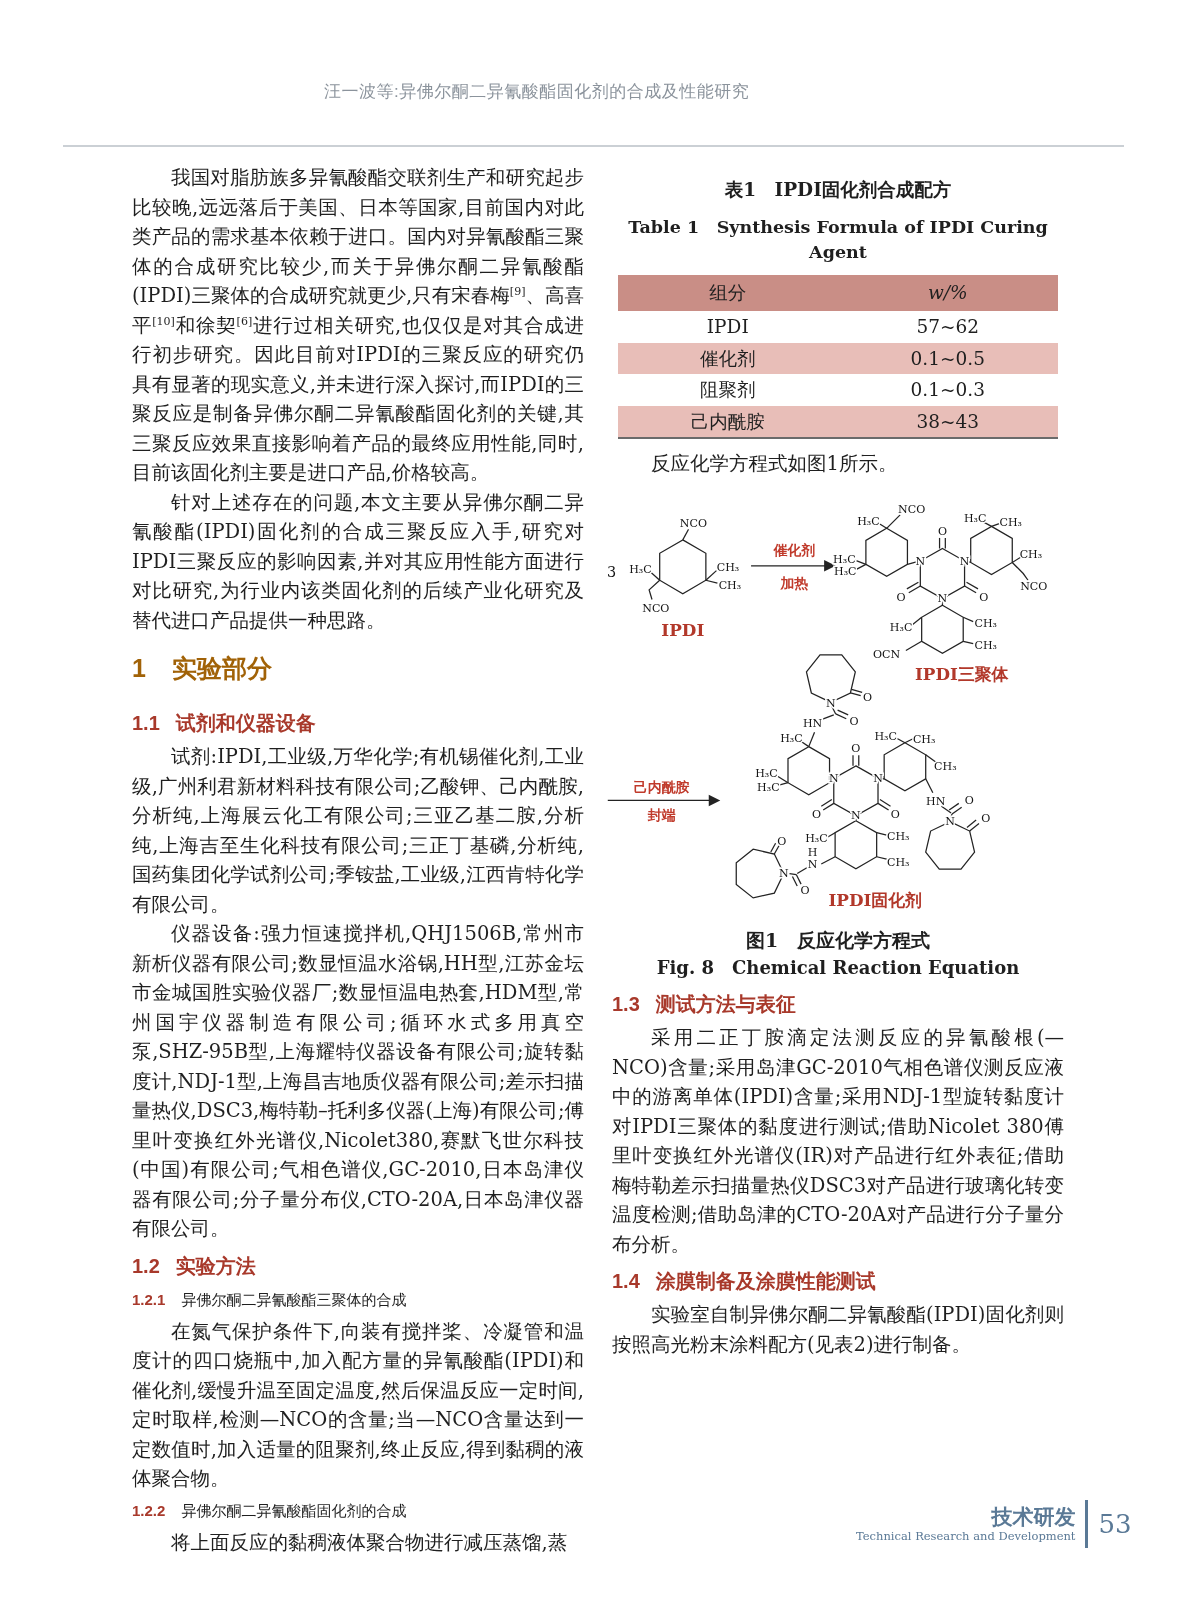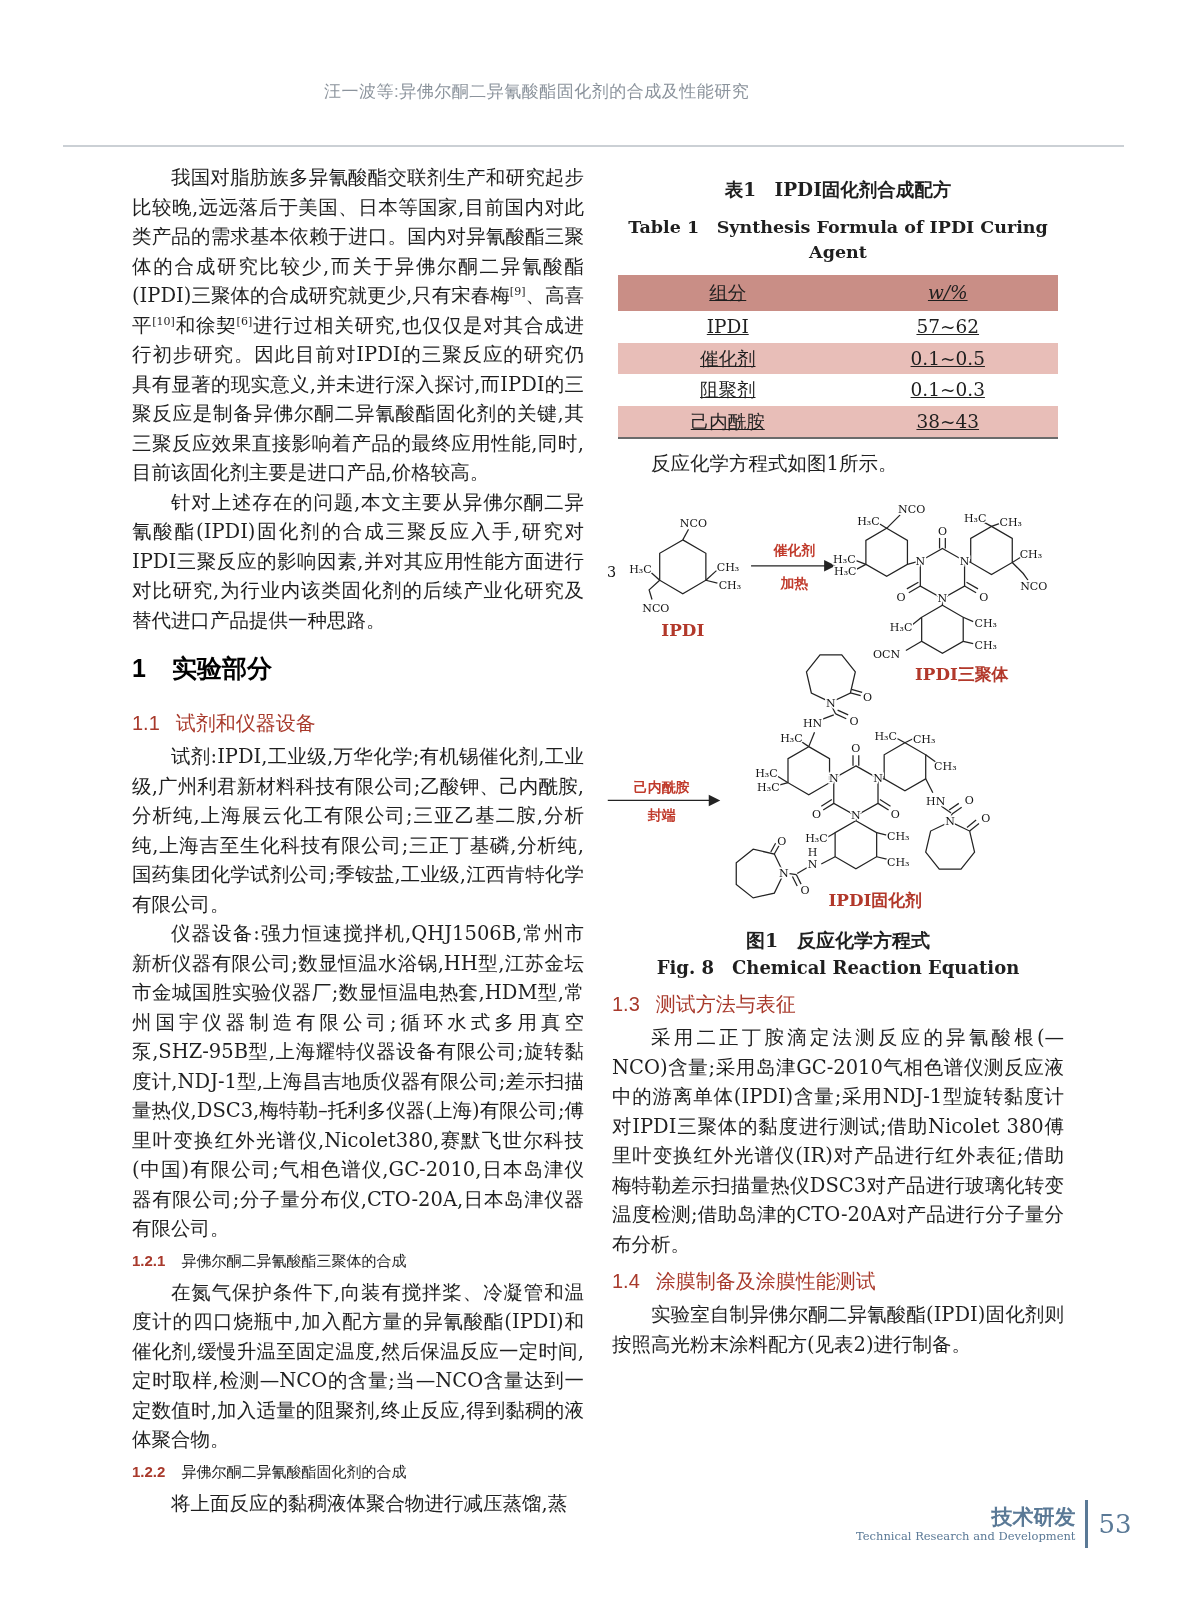--- a/index.html
+++ b/index.html
@@ -14,32 +14,32 @@
   }
   .head-rule{position:absolute;top:145px;left:63px;width:1061px;height:2px;background:#cbd0d5;}
   
   .col{position:absolute;top:163px;width:452px;font-size:19.5px;line-height:29.5px;text-align:justify;}
   .col-left{left:132px;}
   .col-right{left:612px;}
   .para{margin:0;text-indent:2em;}
   sup{font-size:11px;line-height:0;}
   
   .h1{margin:16px 0 23px 0;font-family:"Liberation Sans",sans-serif;font-weight:bold;
-      font-size:25px;color:#000000;text-indent:0;line-height:34px;}
+      font-size:25px;color:#a16207;text-indent:0;line-height:34px;}
   .h1 .num{margin-right:26px;}
-  .h2{margin:7px 0 4px 0;font-family:"Liberation Sans",sans-serif;font-weight:normal;
+  .h2{margin:7px 0 4px 0;font-family:"Liberation Sans",sans-serif;font-weight:bold;
       font-size:20px;color:#a8392b;text-indent:0;line-height:30px;}
   .h2 .num{margin-right:16px;}
   .h3{margin:2px 0;text-indent:0;line-height:30px;font-size:15px;color:#1f1f1f;}
   .h3 .num{font-family:"Liberation Sans",sans-serif;font-weight:bold;color:#a8392b;margin-right:16px;}
   
   .tbl-wrap{margin:14px 0 10px 0;}
   .tbl-title{font-weight:bold;text-align:center;text-indent:0;font-size:18.5px;line-height:26px;margin:12px;}
   .tbl-title-en{font-weight:bold;text-align:center;text-indent:0;font-size:17.5px;line-height:25px;margin:0 0 6px 0;}
-  table.t1{border-collapse:collapse;width:440px;margin:10px auto;font-size:18.5px;border-bottom:2.5px solid #6b6b6b;text-decoration:underline;}
+  table.t1{border-collapse:collapse;width:440px;margin:10px auto;font-size:18.5px;border-bottom:2.5px solid #6b6b6b;}
   table.t1 th{background:#c98e86;font-weight:normal;height:34px;text-align:center;}
   table.t1 th.wcol{font-style:italic;font-family:"DejaVu Serif",serif;}
   table.t1 td{height:29px;text-align:center;}
   table.t1 tr:nth-child(even) td{background:#e8beb8;}
   
   .figure{margin-top:4px;margin-left:-10px;}
   .fig-caption{font-weight:bold;text-align:center;text-indent:0;font-size:19px;line-height:28px;margin:2px 0 0 0;}
   .fig-caption-en{font-weight:bold;text-align:center;text-indent:0;font-size:18px;line-height:27px;margin:0 0 8px 0;}
   .bonds line,.bonds polyline{stroke:#232323;stroke-width:1.3;fill:none;}
   .bonds polygon{stroke:#232323;stroke-width:1.3;fill:none;}
@@ -66,20 +66,21 @@
 <div class="col col-left">
   <p class="para"><span>我国对脂肪族多异氰酸酯交联剂生产和研究起步比较晚,远远落后于美国、日本等国家,目前国内对此类产品的需求基本依赖于进口。国内对异氰酸酯三聚体的合成研究比较少,而关于异佛尔酮二异氰酸酯(IPDI)三聚体的合成研究就更少,只有宋春梅</span><sup>[9]</sup><span>、高喜平</span><sup>[10]</sup><span>和徐契</span><sup>[6]</sup><span>进行过相关研究,也仅仅是对其合成进行初步研究。因此目前对IPDI的三聚反应的研究仍具有显著的现实意义,并未进行深入探讨,而IPDI的三聚反应是制备异佛尔酮二异氰酸酯固化剂的关键,其三聚反应效果直接影响着产品的最终应用性能,同时,目前该固化剂主要是进口产品,价格较高。</span></p>
   <p class="para">针对上述存在的问题,本文主要从异佛尔酮二异氰酸酯(IPDI)固化剂的合成三聚反应入手,研究对IPDI三聚反应的影响因素,并对其应用性能方面进行对比研究,为行业内该类固化剂的后续产业化研究及替代进口产品提供一种思路。</p>
 
   <p class="h1"><span class="num">1</span><span>实验部分</span></p>
 
   <p class="h2"><span class="num">1.1</span><span>试剂和仪器设备</span></p>
   <p class="para">试剂:IPDI,工业级,万华化学;有机锡催化剂,工业级,广州利君新材料科技有限公司;乙酸钾、己内酰胺,分析纯,上海展云化工有限公司;三亚乙基二胺,分析纯,上海吉至生化科技有限公司;三正丁基磷,分析纯,国药集团化学试剂公司;季铵盐,工业级,江西肯特化学有限公司。</p>
   <p class="para">仪器设备:强力恒速搅拌机,QHJ1506B,常州市新析仪器有限公司;数显恒温水浴锅,HH型,江苏金坛市金城国胜实验仪器厂;数显恒温电热套,HDM型,常州国宇仪器制造有限公司;循环水式多用真空泵,SHZ-95B型,上海耀特仪器设备有限公司;旋转黏度计,NDJ-1型,上海昌吉地质仪器有限公司;差示扫描量热仪,DSC3,梅特勒–托利多仪器(上海)有限公司;傅里叶变换红外光谱仪,Nicolet380,赛默飞世尔科技(中国)有限公司;气相色谱仪,GC-2010,日本岛津仪器有限公司;分子量分布仪,CTO-20A,日本岛津仪器有限公司。</p>
 
+  <p class="h2"><span class="num">1.2</span><span>实验方法</span></p>
   <p class="h3"><span class="num">1.2.1</span><span>异佛尔酮二异氰酸酯三聚体的合成</span></p>
   <p class="para">在氮气保护条件下,向装有搅拌桨、冷凝管和温度计的四口烧瓶中,加入配方量的异氰酸酯(IPDI)和催化剂,缓慢升温至固定温度,然后保温反应一定时间,定时取样,检测—NCO的含量;当—NCO含量达到一定数值时,加入适量的阻聚剂,终止反应,得到黏稠的液体聚合物。</p>
   <p class="h3"><span class="num">1.2.2</span><span>异佛尔酮二异氰酸酯固化剂的合成</span></p>
   <p class="para">将上面反应的黏稠液体聚合物进行减压蒸馏,蒸</p>
 </div>
 
 <div class="col col-right">
 
   <div class="tbl-wrap">
     <p class="tbl-title">表1　IPDI固化剂合成配方</p>

